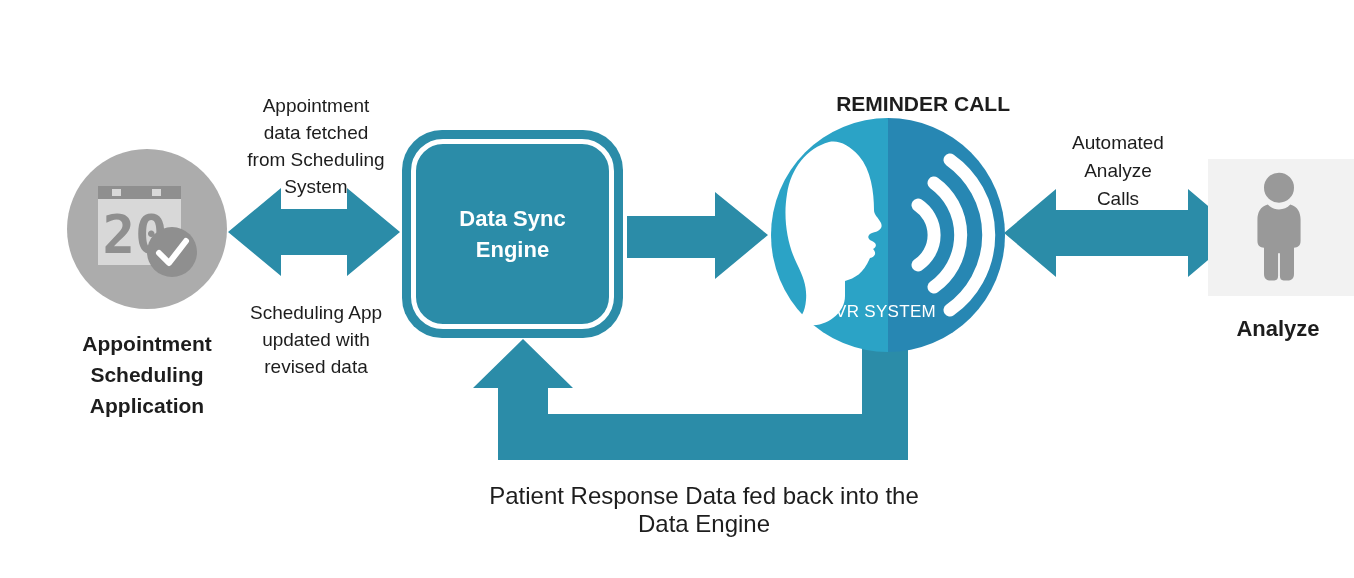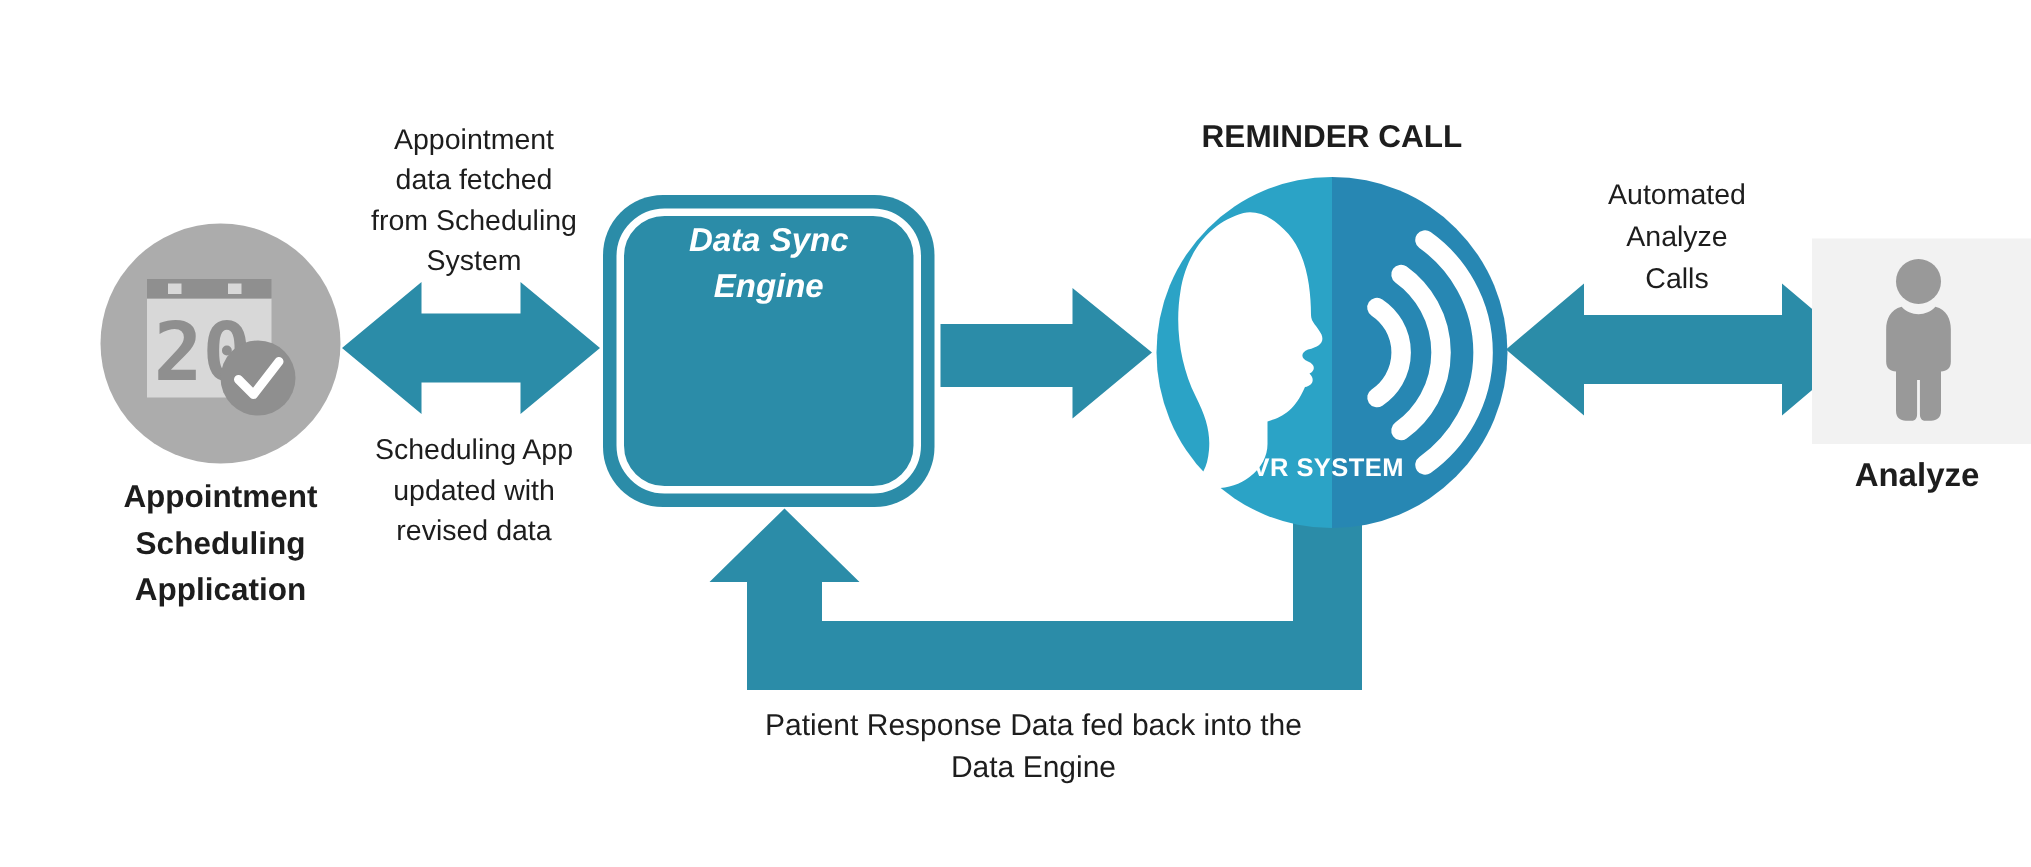--- a/index.html
+++ b/index.html
@@ -2,70 +2,70 @@
 <html style="--teal: #2B8CA8; --ivr_left: #2BA3C6; --ivr_right: #2787B3; --node_gray: #ACACAC; --calendar_light: #D8D8D8; --calendar_dark: #8F8F8F; --patient_bg: #F2F2F2; --patient_gray: #999999; --text_dark: #1D1D1D; --white: #FFFFFF;"><head>
 <meta charset="utf-8">
 <style>
   html,body { margin:0; padding:0; background:#fff; }
   .canvas {
     position:relative; width:1354px; height:578px; background:#fff;
     font-family:"Liberation Sans", sans-serif; overflow:hidden;
   }
   .label {
     position:absolute; white-space:pre-line; text-align:center;
-    color:var(--text_dark); z-index:3; font-size:19px; line-height:27px;
+    color:var(--text_dark); z-index:3; font-size:19px; line-height:27px;margin-top:12px;
   }
   .label.bold { font-weight:bold; }
   .arrow-svg { position:absolute; left:0; top:0; z-index:1; }
   .arrow { fill:var(--teal); }
   
   .appt-circle {
     position:absolute; left:67px; top:149px; width:160px; height:160px;
     border-radius:50%; background:var(--node_gray); z-index:2;
   }
   .appt-label { left:32px; top:316px; width:230px; font-size:21px; line-height:31px; }
   .flow-fetch  { left:226px; top:80px;  width:180px; }
   .flow-update { left:226px; top:287px; width:180px; }
   
   .sync-box {
     position:absolute; left:402px; top:130px; width:221px; height:208px;
     background:var(--teal); border-radius:40px; z-index:2;
   }
   .sync-inner {
     position:absolute; left:9px; top:9px; right:9px; bottom:9px;
     border:5px solid var(--white); border-radius:32px;
-    display:flex; align-items:flex-start; justify-content:center;font-style:italic;
+    display:flex; align-items:center; justify-content:center;
   }
   .sync-label {
     color:var(--white); font-weight:bold; font-size:22px; line-height:31px;
     text-align:center; white-space:pre-line;
   }
   .flow-call-list { left:626px; top:119px; width:152px; line-height:28px; }
   
-  .reminder-title { left:766px; top:79px; width:244px; font-size:21px; line-height:26px; }
+  .reminder-title { left:766px; top:79px; width:244px; font-size:21px; line-height:26px;text-align:right; }
   .ivr-circle {
     position:absolute; left:771px; top:118px; width:234px; height:234px;
     border-radius:50%; z-index:2;
     background:linear-gradient(90deg, var(--ivr_left) 0 50%, var(--ivr_right) 50% 100%);
   }
   .ivr-art { position:absolute; left:0; top:0; }
   .ivr-label {
     position:absolute; left:0; right:10px; top:184px; text-align:center;
-    color:var(--white); font-weight:bold; font-size:17px; letter-spacing:.3px;
+    color:var(--white); font-weight:normal; font-size:17px; letter-spacing:.3px;
   }
   .flow-auto    { left:1032px; top:117px; width:172px; line-height:28px; }
   .flow-analyze { left:1032px; top:266px; width:172px; line-height:28px; }
   
   .patient-card {
     position:absolute; left:1208px; top:159px; width:146px; height:137px;
     background:var(--patient_bg); z-index:2;
   }
   .person-svg { position:absolute; left:41px; top:11px; }
   .patient-label { left:1208px; top:304px; width:140px; font-size:22px; line-height:26px; }
-  .flow-feedback { left:423px; top:470px; width:532px; font-size:20px; line-height:28px; }
+  .flow-feedback { left:438px; top:470px; width:532px; font-size:24px; line-height:28px; }
   
   .cal-dark { fill:var(--calendar_dark); }
   .cal-light { fill:var(--calendar_light); }
   .white-fill { fill:var(--white); }
   .person-fill { fill:var(--patient_gray); }
 </style>
 </head>
 <body>
 
 <div class="canvas">

